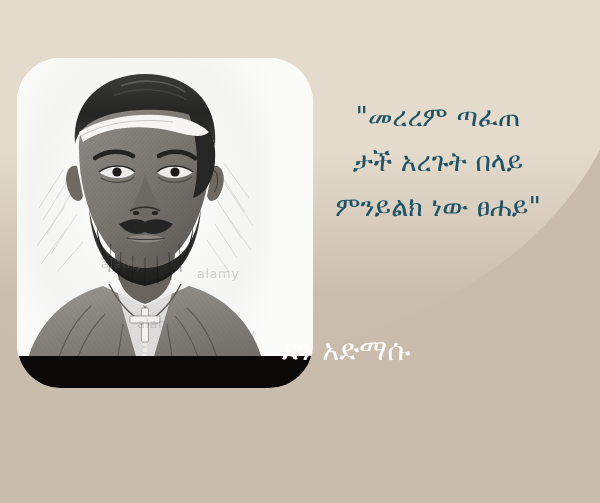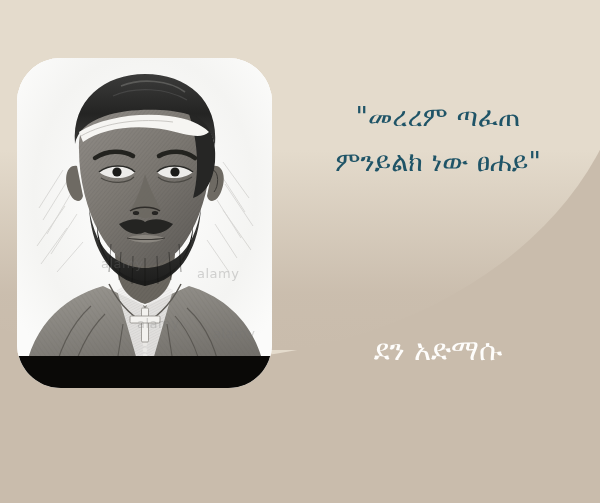--- a/index.html
+++ b/index.html
@@ -60,20 +60,21 @@
   
   .portrait-card {
     position: absolute;
     left: 17px;
     top: 58px;
     width: 255px;
     height: 330px;
     border-radius: 44px;
     background: #fdfdfd;
     overflow: hidden;
+    padding-left: 41px;
   }
 
   .portrait-art {
     position: absolute;
     inset: 0;
     background: #fbfbfa;
   }
 
   .portrait-art svg {
     position: absolute;
@@ -122,21 +123,20 @@
     line-height: 45px;
     font-weight: 400;
     white-space: nowrap;
   }
 
   .attribution {
     position: absolute;
     left: 282px;
     top: 330px;
     width: 312px;
-    text-align: center;
     color: #fefdfb;
     font-size: 29px;
     line-height: 40px;
     white-space: nowrap;
   }
 </style>
 </head>
 <body>
 
 <div id="canvas">
@@ -315,18 +315,19 @@
     <span class="watermark wm-a">alamy</span>
     <span class="watermark wm-b">alamy</span>
     <span class="watermark wm-c">alamy</span>
     <span class="watermark wm-d">alamy</span>
 
     <div class="card-bottom-bar"></div>
   </div>
 
   <div class="quote-block">
     <span class="quote-line">"መረረም ጣፈጠ</span>
+    <span class="quote-line">ታች አረጉት በላይ</span>
     <span class="quote-line">ምንይልክ ነው ፀሐይ"</span>
   </div>
 
   <div class="attribution">ደን አድማሱ</div>
 
 </div>
 
 </body></html>

